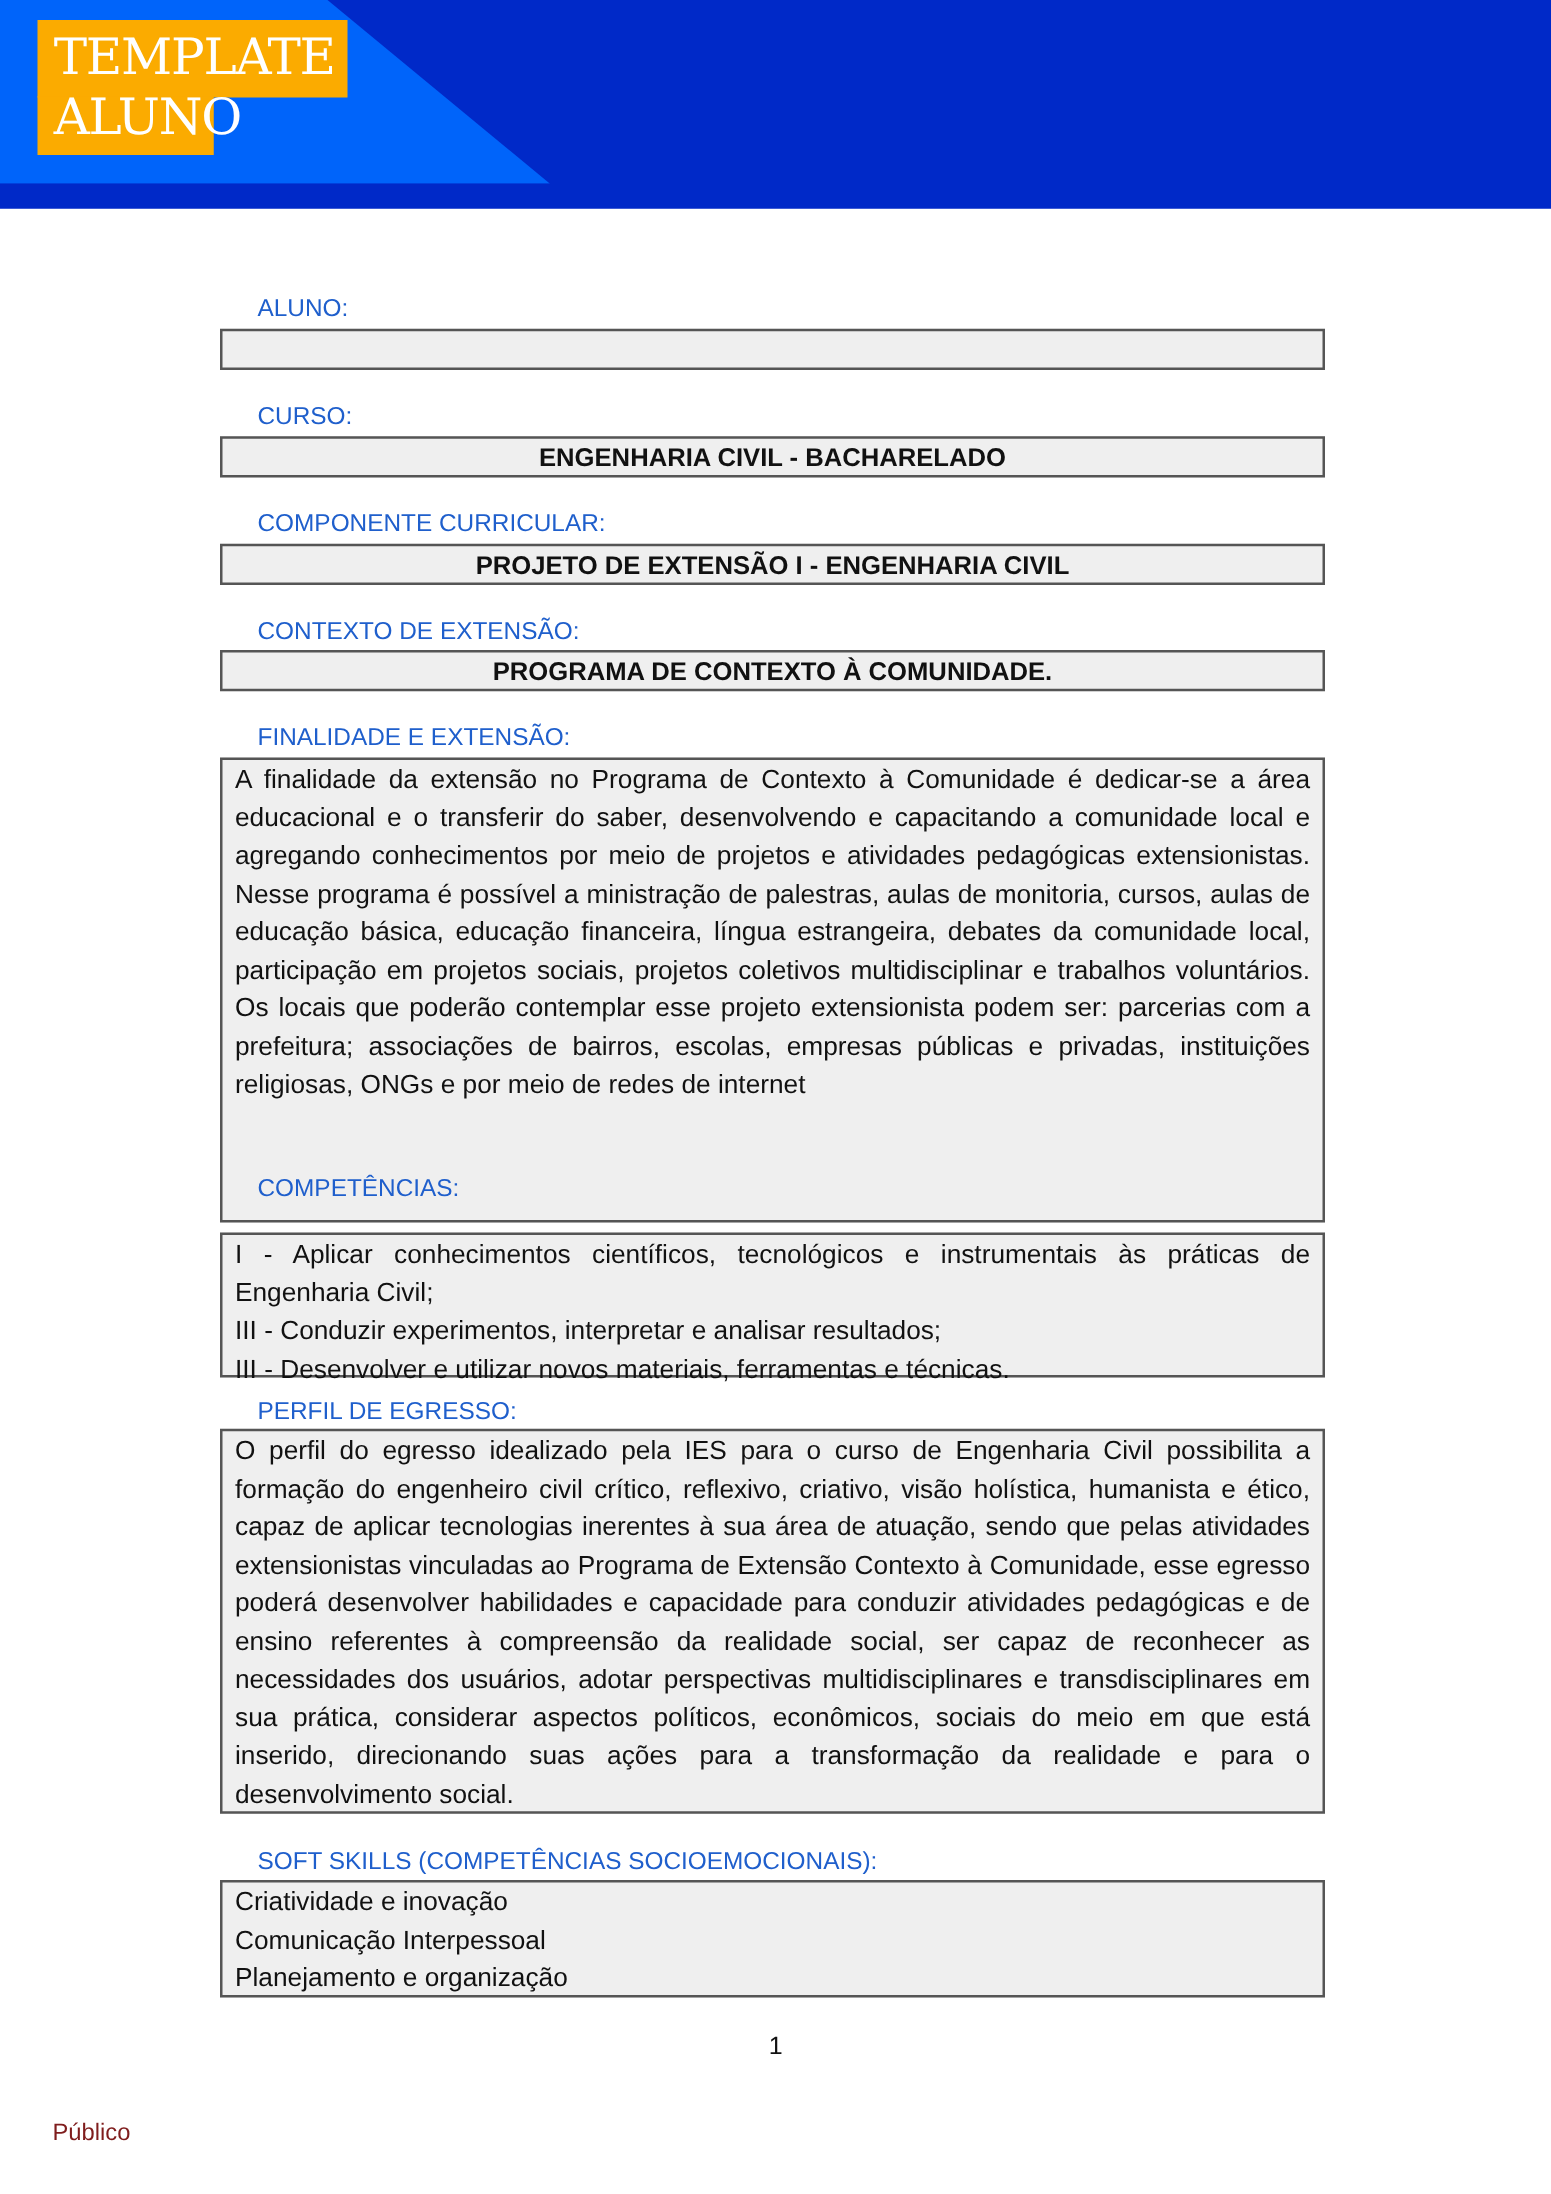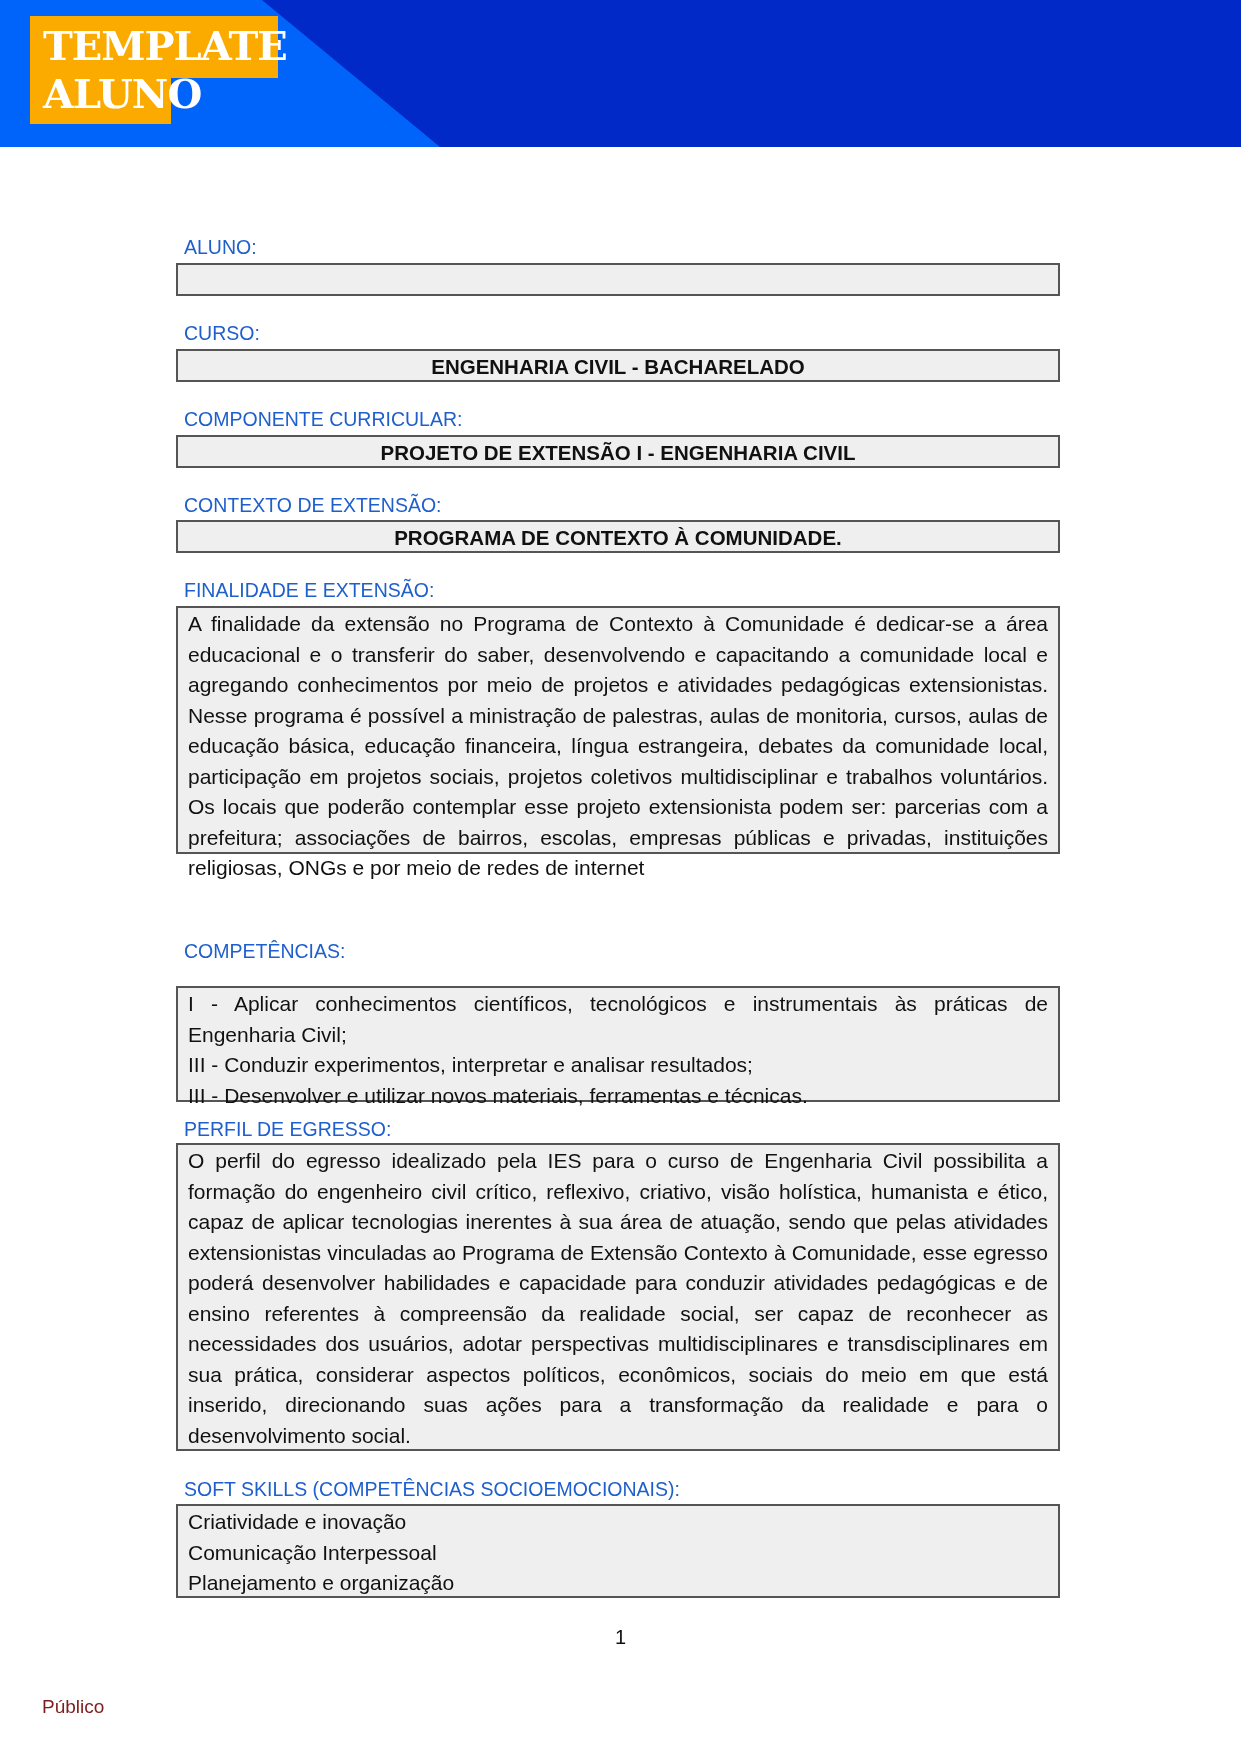--- a/index.html
+++ b/index.html
@@ -1,28 +1,28 @@
 <!DOCTYPE html>
 <html><head>
 <meta charset="utf-8">
 <style>
   html, body { margin:0; padding:0; }
   body { width:1241px; height:1755px; position:relative; background:#ffffff; overflow:hidden;
          font-family:"Liberation Sans", sans-serif; }
-  .header { position:absolute; left:0; top:0; width:1241px; height:147px; background:#0029c8; overflow:hidden;font-weight:bold; }
+  .header { position:absolute; left:0; top:0; width:1241px; height:167px; background:#0029c8; overflow:hidden; }
   .header .light { position:absolute; left:0; top:0; width:1241px; height:147px; background:#0064fa;
                    clip-path:polygon(0 0, 262px 0, 440px 147px, 0 147px); }
   .logo-top { position:absolute; left:30px; top:16px; width:248px; height:62px; background:#fbab00; }
   .logo-bot { position:absolute; left:30px; top:77px; width:141px; height:47px; background:#fbab00; }
   .logo-text { position:absolute; left:43px; top:22px; color:#ffffff; font-family:"DejaVu Serif", serif;
                font-size:40px; line-height:48px; letter-spacing:-1px; }
   .logo-text div { white-space:nowrap; }
 
   .content { position:absolute; left:176px; top:0; width:888px; }
-  .label { position:absolute; left:8px; color:#1f5fcc; font-size:19.5px; white-space:nowrap; }
+  .label { position:absolute; left:30px; color:#1f5fcc; font-size:19.5px; white-space:nowrap; }
   .box { position:absolute; left:0; width:884px; background:#efefef; border:2px solid #555555;
          box-sizing:border-box; padding:1px 10px; color:#111111; font-size:21px; line-height:30.5px; }
   .box.bold { font-weight:bold; font-size:20.5px; line-height:29px;text-align:center; }
   .box p { margin:0; text-align:justify; }
   .box .line { white-space:nowrap; }
   .pagenum { position:absolute; left:615px; top:1626px; font-size:20px; color:#111; }
   .footer { position:absolute; left:42px; top:1696px; font-size:19px; color:#7f1d1d; }
 </style>
 </head>
 <body>
@@ -45,21 +45,21 @@
   <div class="label" style="top:322px;">CURSO:</div>
   <div class="box bold" style="top:349px;height:33px;">ENGENHARIA CIVIL - BACHARELADO</div>
 
   <div class="label" style="top:408px;">COMPONENTE CURRICULAR:</div>
   <div class="box bold" style="top:435px;height:33px;">PROJETO DE EXTENSÃO I - ENGENHARIA CIVIL</div>
 
   <div class="label" style="top:494px;">CONTEXTO DE EXTENSÃO:</div>
   <div class="box bold" style="top:520px;height:33px;">PROGRAMA DE CONTEXTO À COMUNIDADE.</div>
 
   <div class="label" style="top:579px;">FINALIDADE E EXTENSÃO:</div>
-  <div class="box" style="top:606px;height:248px;">
+  <div class="box" style="top:606px;height:372px;">
     <p>A finalidade da extensão no Programa de Contexto à Comunidade é dedicar-se a área educacional e o transferir do saber, desenvolvendo e capacitando a comunidade local e agregando conhecimentos por meio de projetos e atividades pedagógicas extensionistas. Nesse programa é possível a ministração de palestras, aulas de monitoria, cursos, aulas de educação básica, educação financeira, língua estrangeira, debates da comunidade local, participação em projetos sociais, projetos coletivos multidisciplinar e trabalhos voluntários. Os locais que poderão contemplar esse projeto extensionista podem ser: parcerias com a prefeitura; associações de bairros, escolas, empresas públicas e privadas, instituições religiosas, ONGs e por meio de redes de internet</p>
   </div>
 
   <div class="label" style="top:940px;">COMPETÊNCIAS:</div>
   <div class="box" style="top:986px;height:116px;">
     <p>I - Aplicar conhecimentos científicos, tecnológicos e instrumentais às práticas de Engenharia Civil;</p>
     <div class="line">III - Conduzir experimentos, interpretar e analisar resultados;</div>
     <div class="line">III - Desenvolver e utilizar novos materiais, ferramentas e técnicas.</div>
   </div>
 

